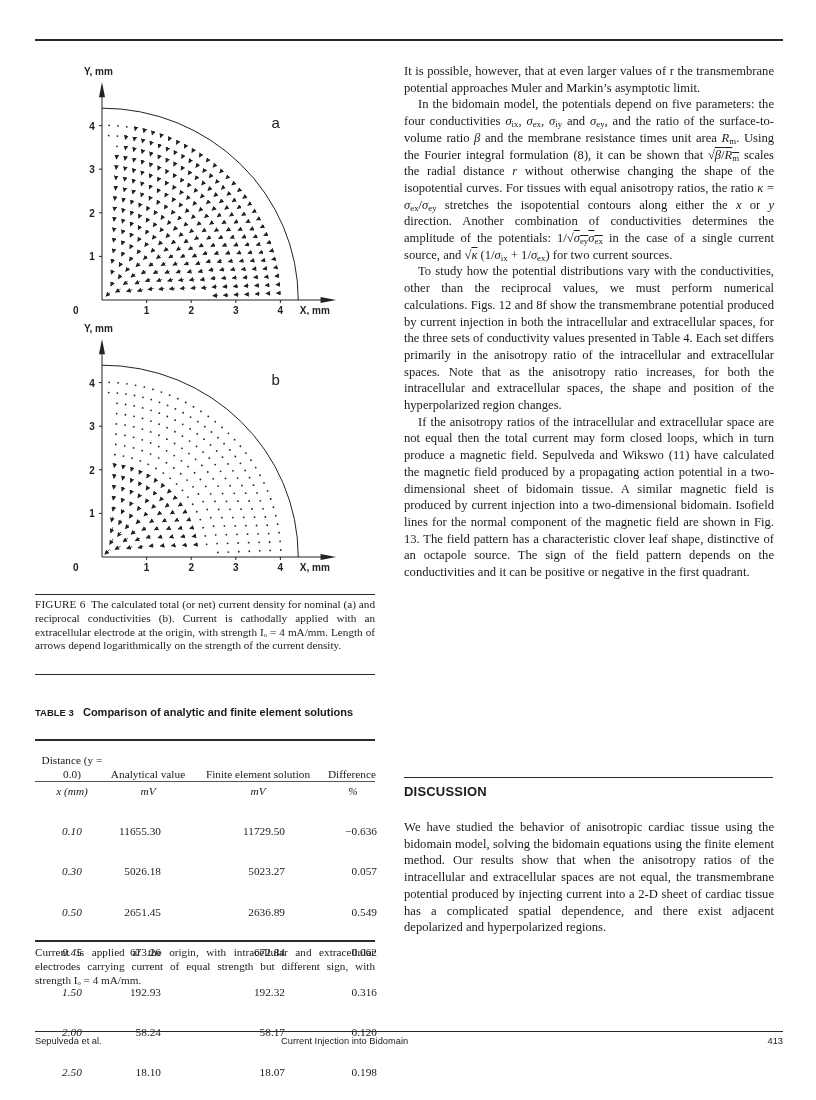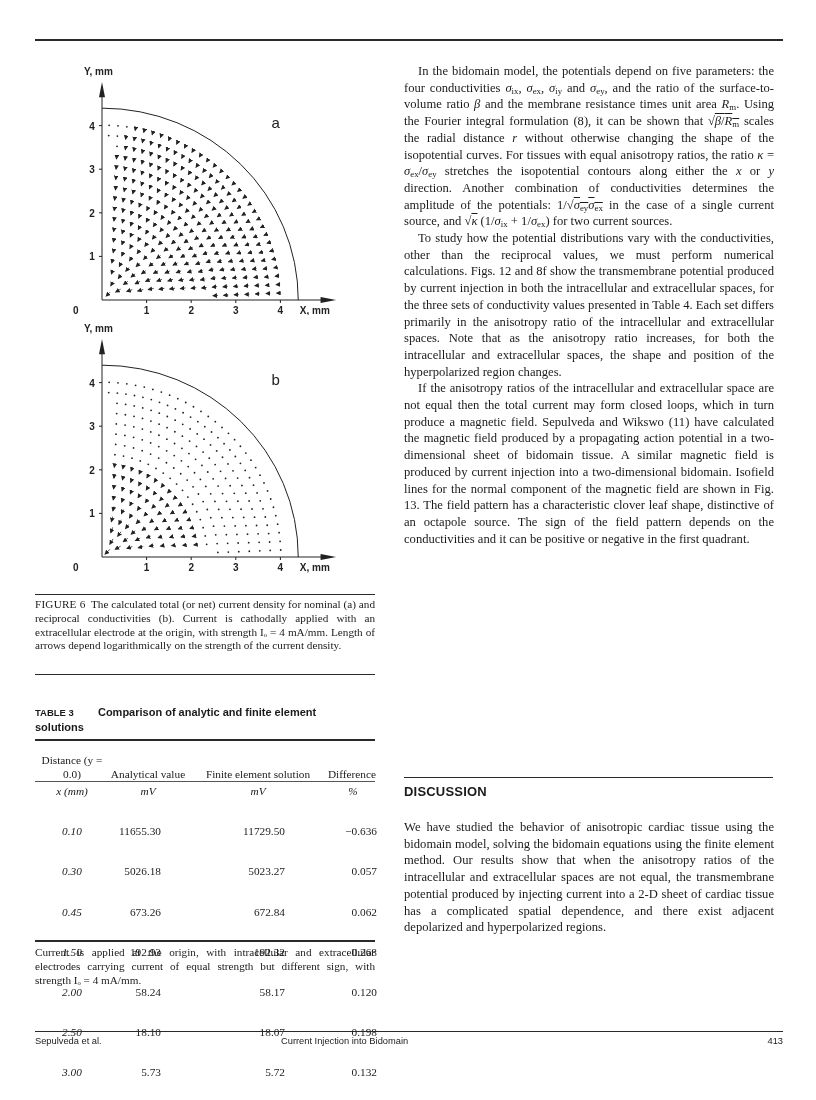--- a/index.html
+++ b/index.html
@@ -13,21 +13,21 @@
   #fig-a { top: 60px; height: 255px; }
   #fig-b { top: 318px; height: 265px; }
   .figure svg { position: absolute; left: 0; top: 0; }
 
   #fig-caption-rule-top { left: 35px; top: 594px; width: 340px; height: 1px; }
   #fig-caption { position: absolute; left: 35px; top: 598px; width: 340px; font-size: 11.2px; line-height: 13.8px; text-align: justify; }
   #fig-caption .lbl { font-variant: small-caps; letter-spacing: 0.2px; }
   #fig-caption-rule-bottom { left: 35px; top: 674px; width: 340px; height: 1px; }
 
   #table-title { position: absolute; left: 35px; top: 705px; width: 320px; font-size: 11px; line-height: 14px; font-weight: bold; }
-  #table-title .tlabel { font-size: 9.5px; margin-right: 21px; text-align: right; }
+  #table-title .tlabel { font-size: 9.5px; margin-right: 6px; text-align: right; }
   #table-rule-1 { left: 35px; top: 739px; width: 340px; height: 1.5px; }
   #table-rule-2 { left: 35px; top: 781px; width: 340px; height: 1px; background: #555; }
   #table-rule-3 { left: 35px; top: 940px; width: 340px; height: 1.5px; }
   table#t3 { position: absolute; left: 39px; top: 744px; width: 340px; border-collapse: collapse; font-size: 11.3px; }
   table#t3 th { font-weight: normal; vertical-align: bottom; padding: 0 2px; line-height: 13.5px; }
   table#t3 thead tr.h1 th { height: 37px; }
   table#t3 td { padding: 13px 4px; line-height: 14.2px; text-align: right; }
   table#t3 tr.units td { font-style: italic; padding-top: 3px; }
   table#t3 td.c0 { text-align: center; font-style: italic; }
   table#t3 td.c1 { padding-right: 30px; }
@@ -686,30 +686,36 @@
         <td class="c2">11729.50</td>
         <td class="c3">−0.636</td>
       </tr>
       <tr>
         <td class="c0">0.30</td>
         <td class="c1">5026.18</td>
         <td class="c2">5023.27</td>
         <td class="c3">0.057</td>
       </tr>
       <tr>
+        <td class="c0">0.50</td>
+        <td class="c1">2651.45</td>
+        <td class="c2">2636.89</td>
+        <td class="c3">0.549</td>
+      </tr>
+      <tr>
         <td class="c0">0.45</td>
         <td class="c1">673.26</td>
         <td class="c2">672.84</td>
         <td class="c3">0.062</td>
       </tr>
       <tr>
         <td class="c0">1.50</td>
         <td class="c1">192.93</td>
         <td class="c2">192.32</td>
-        <td class="c3">0.268</td>
+        <td class="c3">0.316</td>
       </tr>
       <tr>
         <td class="c0">2.00</td>
         <td class="c1">58.24</td>
         <td class="c2">58.17</td>
         <td class="c3">0.120</td>
       </tr>
       <tr>
         <td class="c0">2.50</td>
         <td class="c1">18.10</td>
@@ -721,20 +727,21 @@
         <td class="c1">5.73</td>
         <td class="c2">5.72</td>
         <td class="c3">0.132</td>
       </tr>
     </tbody>
 </table>
 <div class="rule" id="table-rule-3"></div>
 <div id="table-note" class="serif">Current is applied at the origin, with intracellular and extracellular electrodes carrying current of equal strength but different sign, with strength Iₒ = 4 mA/mm.</div>
 
 <div id="right-col" class="serif">
+  <p>It is possible, however, that at even larger values of r the transmembrane potential approaches Muler and Markin’s asymptotic limit.</p>
   <p class="ind">In the bidomain model, the potentials depend on five parameters: the four conductivities <i>σ</i><sub>ix</sub>, <i>σ</i><sub>ex</sub>, <i>σ</i><sub>iy</sub> and <i>σ</i><sub>ey</sub>, and the ratio of the surface-to-volume ratio <i>β</i> and the membrane resistance times unit area <i>R</i><sub>m</sub>. Using the Fourier integral formulation (8), it can be shown that √<span style="text-decoration:overline"><i>β</i>/<i>R</i><sub>m</sub></span> scales the radial distance <i>r</i> without otherwise changing the shape of the isopotential curves. For tissues with equal anisotropy ratios, the ratio <i>κ</i> = <i>σ</i><sub>ex</sub>/<i>σ</i><sub>ey</sub> stretches the isopotential contours along either the <i>x</i> or <i>y</i> direction. Another combination of conductivities determines the amplitude of the potentials: 1/√<span style="text-decoration:overline"><i>σ</i><sub>ey</sub><i>σ</i><sub>ex</sub></span> in the case of a single current source, and √<span style="text-decoration:overline"><i>κ</i></span> (1/<i>σ</i><sub>ix</sub> + 1/<i>σ</i><sub>ex</sub>) for two current sources.</p>
   <p class="ind">To study how the potential distributions vary with the conductivities, other than the reciprocal values, we must perform numerical calculations. Figs. 12 and 8f show the transmembrane potential produced by current injection in both the intracellular and extracellular spaces, for the three sets of conductivity values presented in Table 4. Each set differs primarily in the anisotropy ratio of the intracellular and extracellular spaces. Note that as the anisotropy ratio increases, for both the intracellular and extracellular spaces, the shape and position of the hyperpolarized region changes.</p>
   <p class="ind">If the anisotropy ratios of the intracellular and extracellular space are not equal then the total current may form closed loops, which in turn produce a magnetic field. Sepulveda and Wikswo (11) have calculated the magnetic field produced by a propagating action potential in a two-dimensional sheet of bidomain tissue. A similar magnetic field is produced by current injection into a two-dimensional bidomain. Isofield lines for the normal component of the magnetic field are shown in Fig. 13. The field pattern has a characteristic clover leaf shape, distinctive of an octapole source. The sign of the field pattern depends on the conductivities and it can be positive or negative in the first quadrant.</p>
 </div>
 
 <div class="rule" id="disc-rule"></div>
 <div id="disc-head" class="sans">DISCUSSION</div>
 <div id="disc-body" class="serif">We have studied the behavior of anisotropic cardiac tissue using the bidomain model, solving the bidomain equations using the finite element method. Our results show that when the anisotropy ratios of the intracellular and extracellular spaces are not equal, the transmembrane potential produced by injecting current into a 2-D sheet of cardiac tissue has a complicated spatial dependence, and there exist adjacent depolarized and hyperpolarized regions.</div>
 
 <div class="rule" id="footer-rule"></div>

